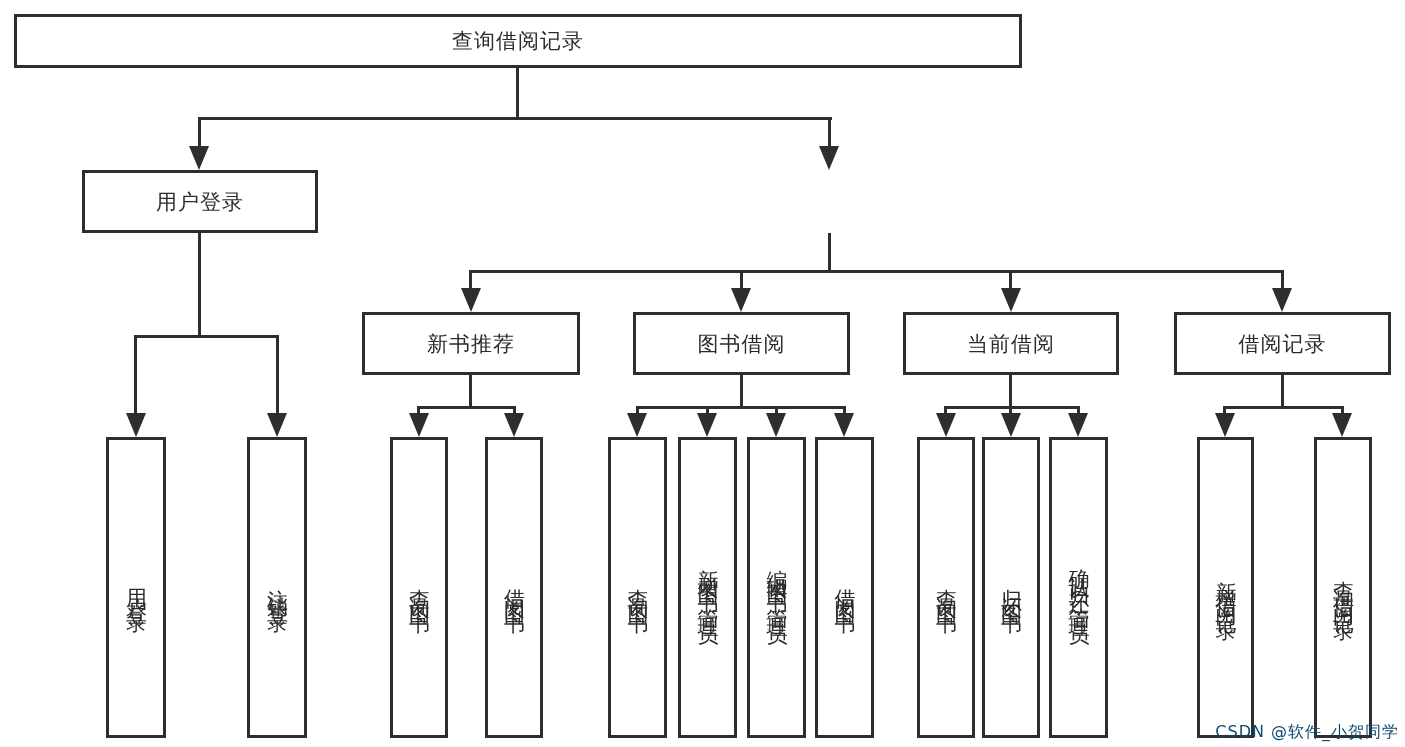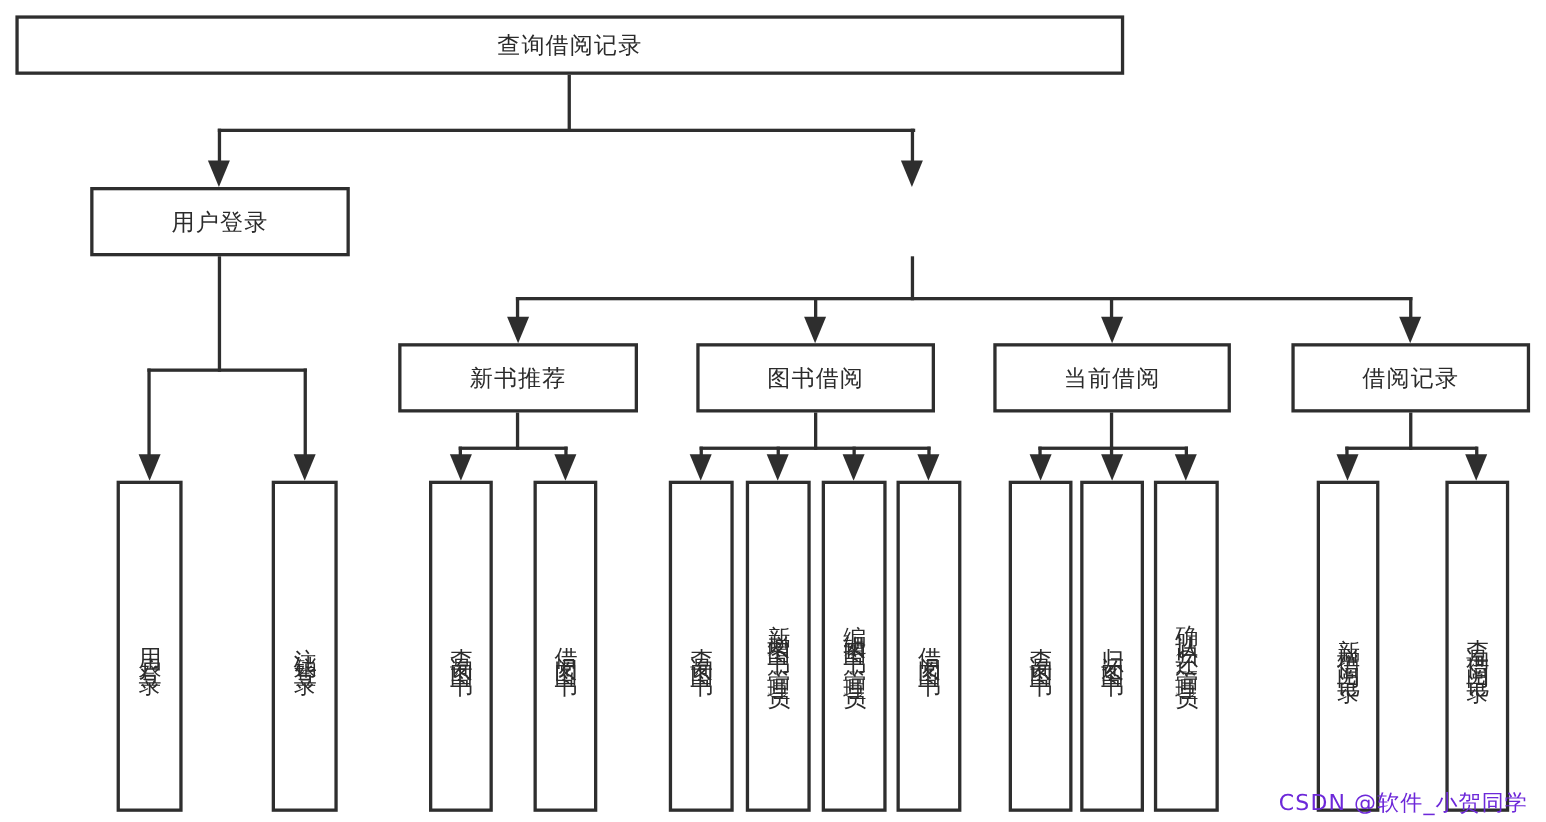--- a/index.html
+++ b/index.html
@@ -39,23 +39,23 @@
   .vline{position:absolute;width:3px;background:#2e2e2e;}
   .hline{position:absolute;height:3px;background:#2e2e2e;}
   .arrow{
     position:absolute;width:0;height:0;
     border-left:10px solid transparent;
     border-right:10px solid transparent;
     border-top:24px solid #2e2e2e;
   }
   .watermark{
     position:absolute;
-    right:16px;bottom:4px;
-    font-size:20px;
-    color:#6d28d9;
+    right:6px;bottom:4px;
+    font-size:16px;
+    color:#0c4a6e;
     letter-spacing:1px;
     white-space:nowrap;
   }
 </style>
 </head>
 <body>
 
 <div id="canvas">
 
   <div class="box" style="left:14px;top:14px;width:1008px;height:54px;">

